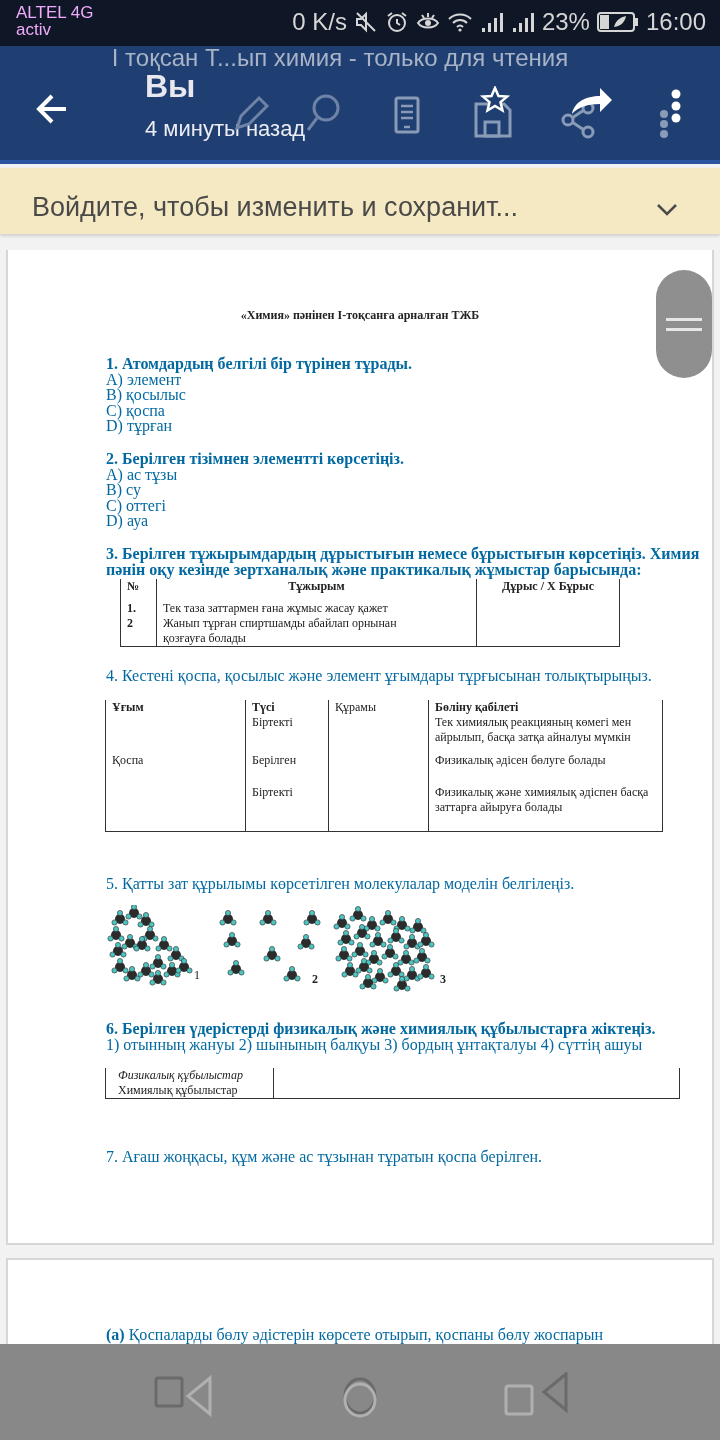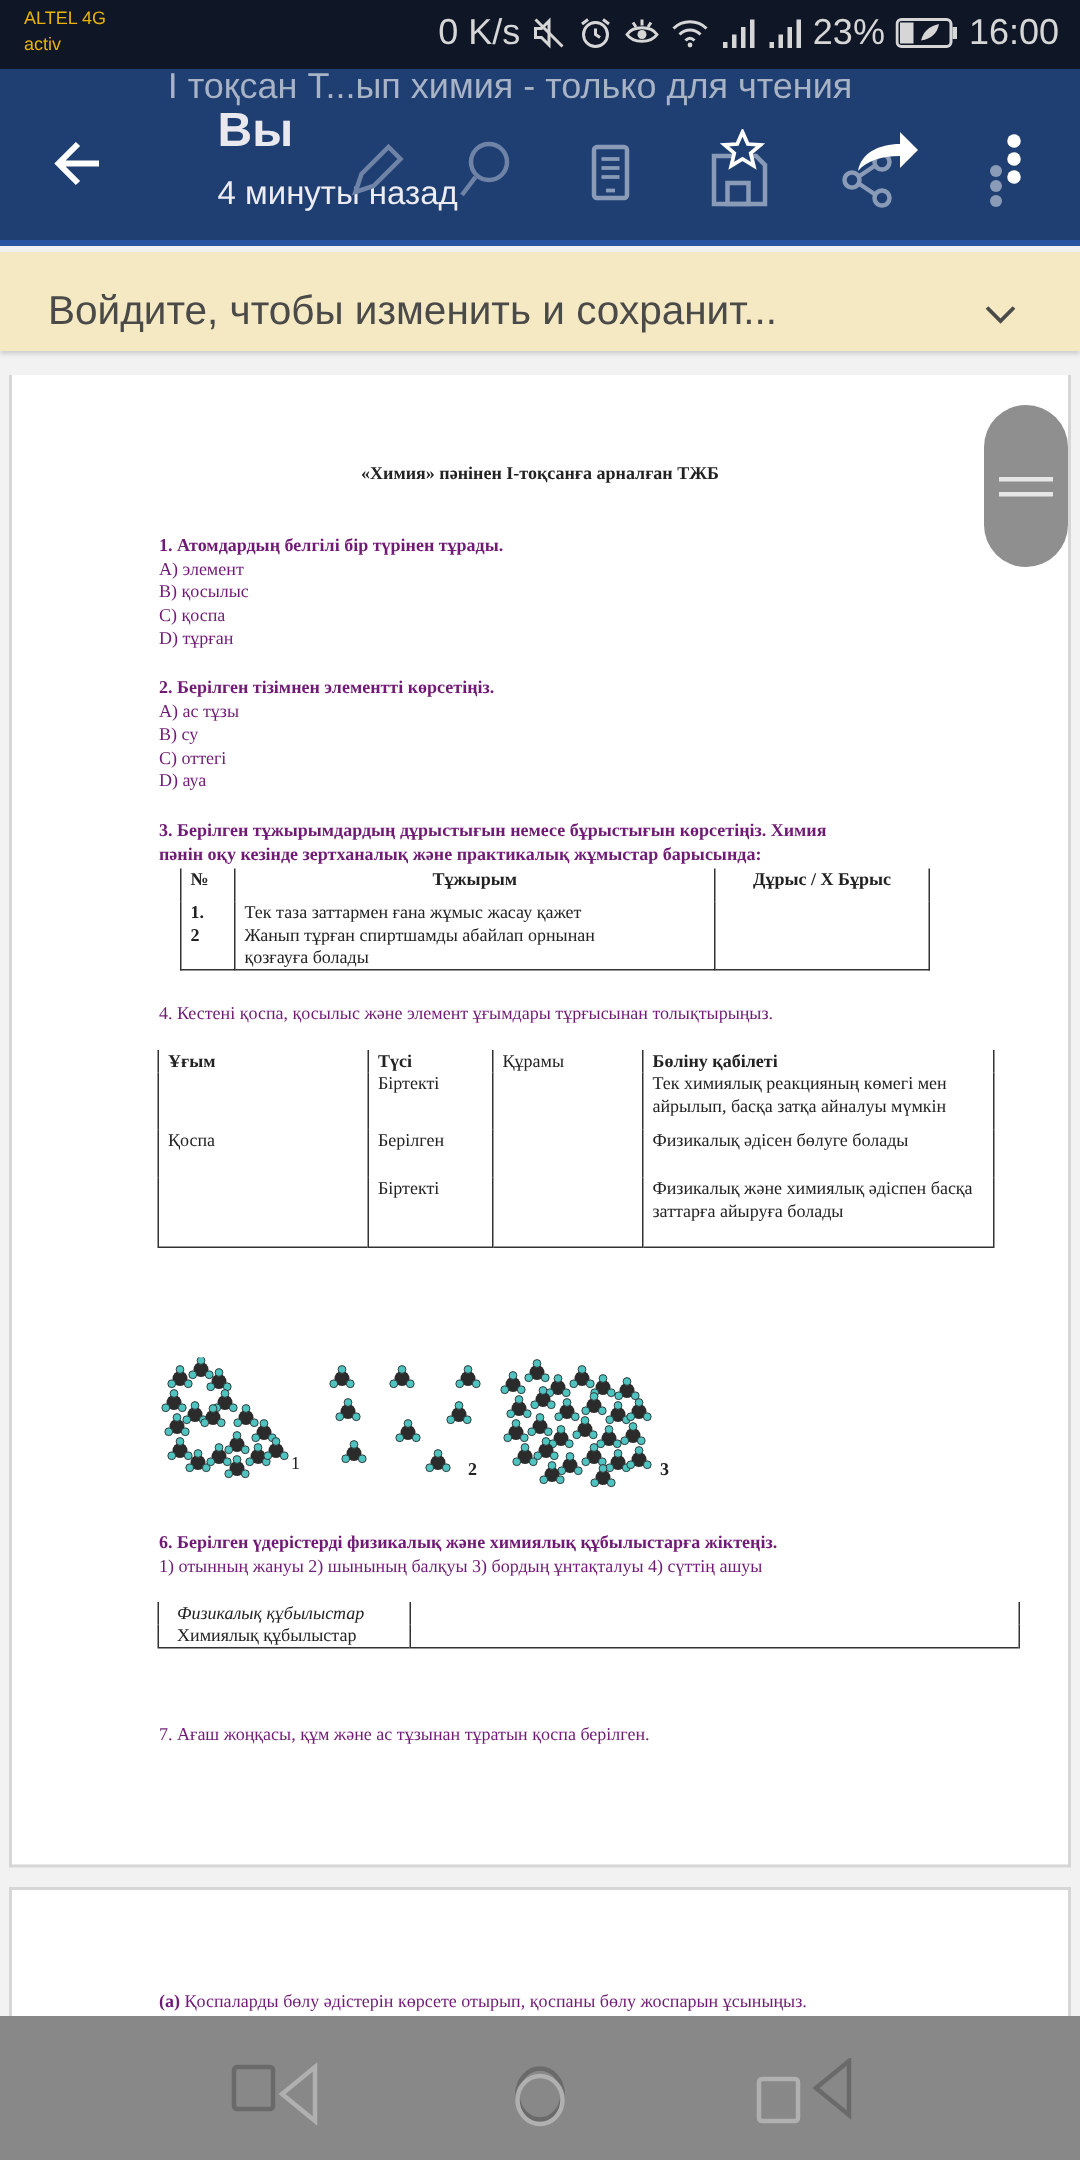--- a/index.html
+++ b/index.html
@@ -1,21 +1,21 @@
 <!DOCTYPE html>
 <html><head>
 <meta charset="utf-8">
 <style>
   * { box-sizing: border-box; margin: 0; padding: 0; }
   html, body { width: 720px; height: 1440px; overflow: hidden; background: #f2f2f2; font-family: "Liberation Sans", sans-serif; }
   .root { position: relative; width: 720px; height: 1440px; }
 
   
   .statusbar { position: absolute; top: 0; left: 0; width: 720px; height: 46px; background: #0f1626; color: #d8d8d8; }
-  .sb-left { position: absolute; left: 16px; top: 4px; font-size: 12px; line-height: 17px; color: #eab308; }
+  .sb-left { position: absolute; left: 16px; top: 4px; font-size: 17px; line-height: 17px; color: #f0abfc; }
   .sb-right { position: absolute; right: 14px; top: 8px; display: flex; align-items: center; gap: 7px; font-size: 24px; color: #d6d6d6; }
   .sb-right svg { display: block; }
 
   
   .appbar { position: absolute; top: 46px; left: 0; width: 720px; height: 118px; background: #1f3f73; border-bottom: 4px solid #2a55a0; }
   .appbar .doc-title { position: absolute; top: 0; left: 0; width: 680px; text-align: center; font-size: 24px; color: #a8b3c6; line-height: 24px; }
   .appbar .back { position: absolute; left: 30px; top: 38px; width: 50px; height: 50px; }
   .appbar .who { position: absolute; left: 145px; top: 22px; font-size: 32px; font-weight: bold; color: #e8e8ee; }
   .appbar .when { position: absolute; left: 145px; top: 70px; font-size: 22px; color: #ececf2; }
   .appbar .icon { position: absolute; top: 40px; width: 48px; height: 54px; }
@@ -23,21 +23,21 @@
   
   .banner { position: absolute; top: 168px; left: 0; width: 720px; height: 66px; background: #f5e9c4; box-shadow: 0 2px 3px rgba(0,0,0,0.15); }
   .banner .txt { position: absolute; left: 32px; top: 24px; font-size: 27px; color: #4a4a48; }
   .banner .chev { position: absolute; right: 40px; top: 28px; width: 26px; height: 26px; }
 
   
   .page { position: absolute; left: 6px; width: 708px; background: #fff; border: 2px solid #d6d6d6; }
   .page1 { top: 250px; height: 995px; border-top: none; }
   .page2 { top: 1258px; height: 100px; }
 
-  .doc { position: absolute; font-family: "Liberation Serif", serif; color: #701a75; font-size: 12px; line-height: 15.5px; }
+  .doc { position: absolute; font-family: "Liberation Serif", serif; color: #0369a1; font-size: 16px; line-height: 15.5px; }
   .doc .b { font-weight: bold; }
   .doc-heading { position: absolute; top: 308px; left: 0; width: 720px; text-align: center; font-family: "Liberation Serif", serif; font-weight: bold; font-size: 12px; color: #222; }
 
   table.t { border-collapse: collapse; font-family: "Liberation Serif", serif; font-size: 12px; line-height: 15px; color: #222; }
   table.t td { vertical-align: top; padding: 0 6px; }
 
   
   .mol { position: absolute; }
 
   
@@ -218,20 +218,21 @@
     </tr>
     <tr>
       <td style="border-left:1px solid #333; border-right:1px solid #333; height:46px;"></td>
       <td style="border-right:1px solid #333;">Біртекті</td>
       <td style="border-right:1px solid #333;"></td>
       <td style="border-right:1px solid #333;">Физикалық және химиялық әдіспен басқа заттарға айыруға болады</td>
     </tr>
   </tbody>
     </table>
 
+  <div class="doc b" style="left:106px; top:876px;">5. Қатты зат құрылымы көрсетілген молекулалар моделін белгілеңіз.</div>
 
   <svg class="mol" style="left:106px; top:905px;" width="350" height="90" viewBox="0 0 350 90">
     <defs>
       <g id="m">
         <circle cx="0" cy="0" r="5" fill="#2b2b2b"></circle>
         <circle cx="0" cy="-6" r="2.6" fill="#4fc3c0" stroke="#2b2b2b" stroke-width="0.6"></circle>
         <circle cx="5.5" cy="3.5" r="2.6" fill="#4fc3c0" stroke="#2b2b2b" stroke-width="0.6"></circle>
         <circle cx="-5.5" cy="3.5" r="2.6" fill="#4fc3c0" stroke="#2b2b2b" stroke-width="0.6"></circle>
       </g>
     </defs>

